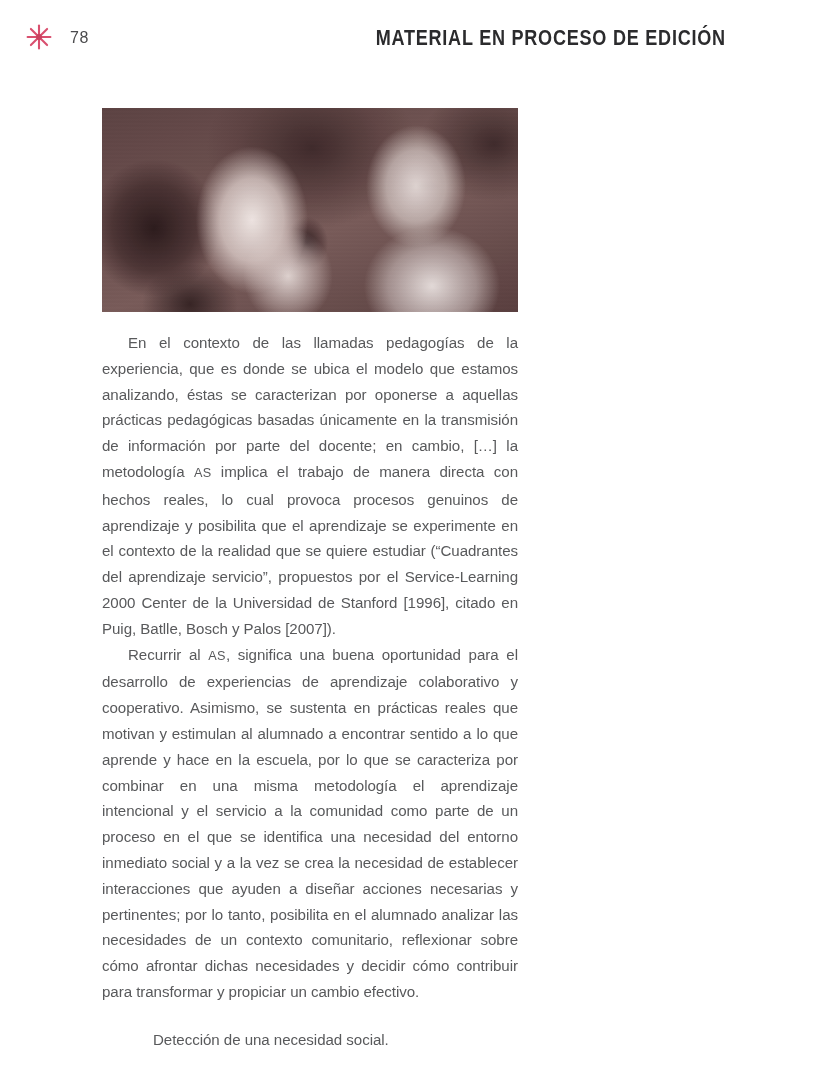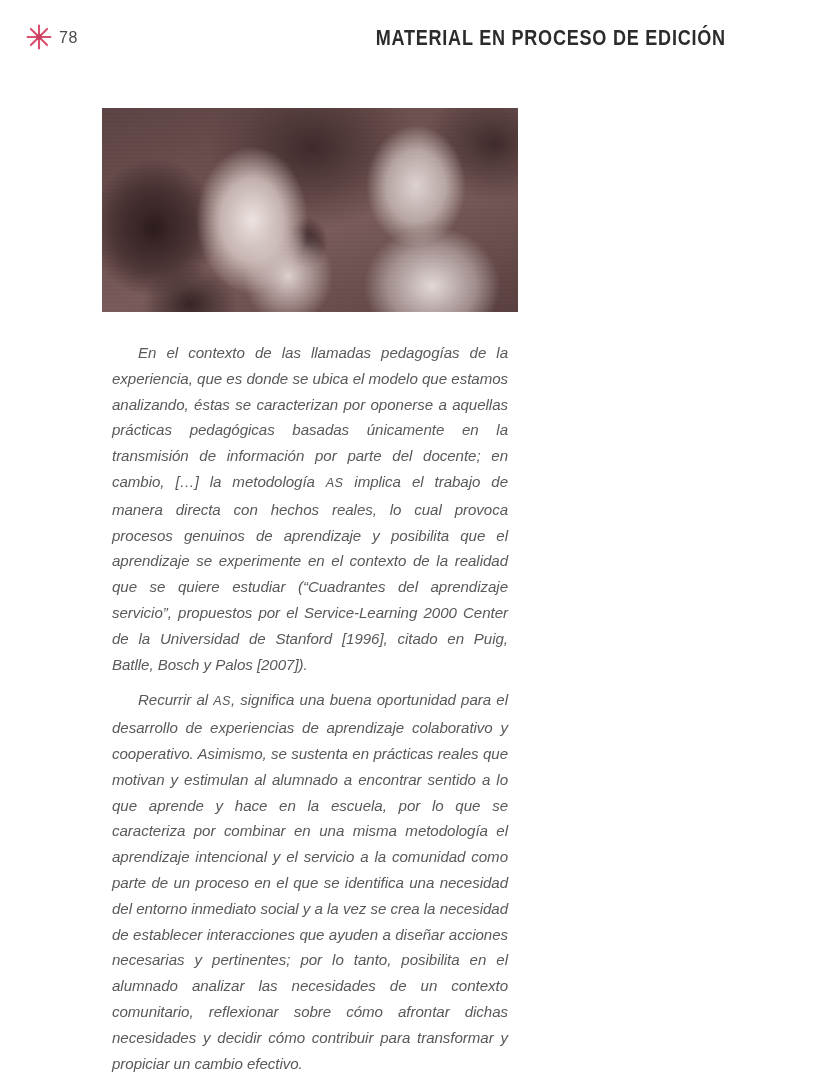--- a/index.html
+++ b/index.html
@@ -22,21 +22,21 @@
     top: 0;
     width: 828px;
     height: 78px;
   }
   .folio {
     position: absolute;
     left: 26px;
     top: 24px;
     display: flex;
     align-items: center;
-    gap: 7px;
+    gap: 18px;
   }
   .folio-mark {
     width: 26px;
     height: 26px;
     display: block;
   }
   .folio-num {
     font-family: "Liberation Sans", sans-serif;
     font-size: 16px;
     letter-spacing: 0.5px;
@@ -108,25 +108,24 @@
     left: 102px;
     top: 330px;
     width: 416px;
     font-family: "Liberation Sans", sans-serif;
     font-size: 15.1px;
     line-height: 25.8px;
     color: #58595b;
     letter-spacing: -0.05px;
   }
   .para {
-    margin: 10px;
+    margin: 0;
     text-align: justify;
     text-justify: inter-word;
     text-indent: 26px;
-    font-style: italic;
   }
   .sc {
     font-size: 0.84em;
     letter-spacing: 0.3px;
   }
 
   .bullet-list {
     list-style: none;
     margin: 22px 0 0 0;
     padding: 0 0 0 34px;

